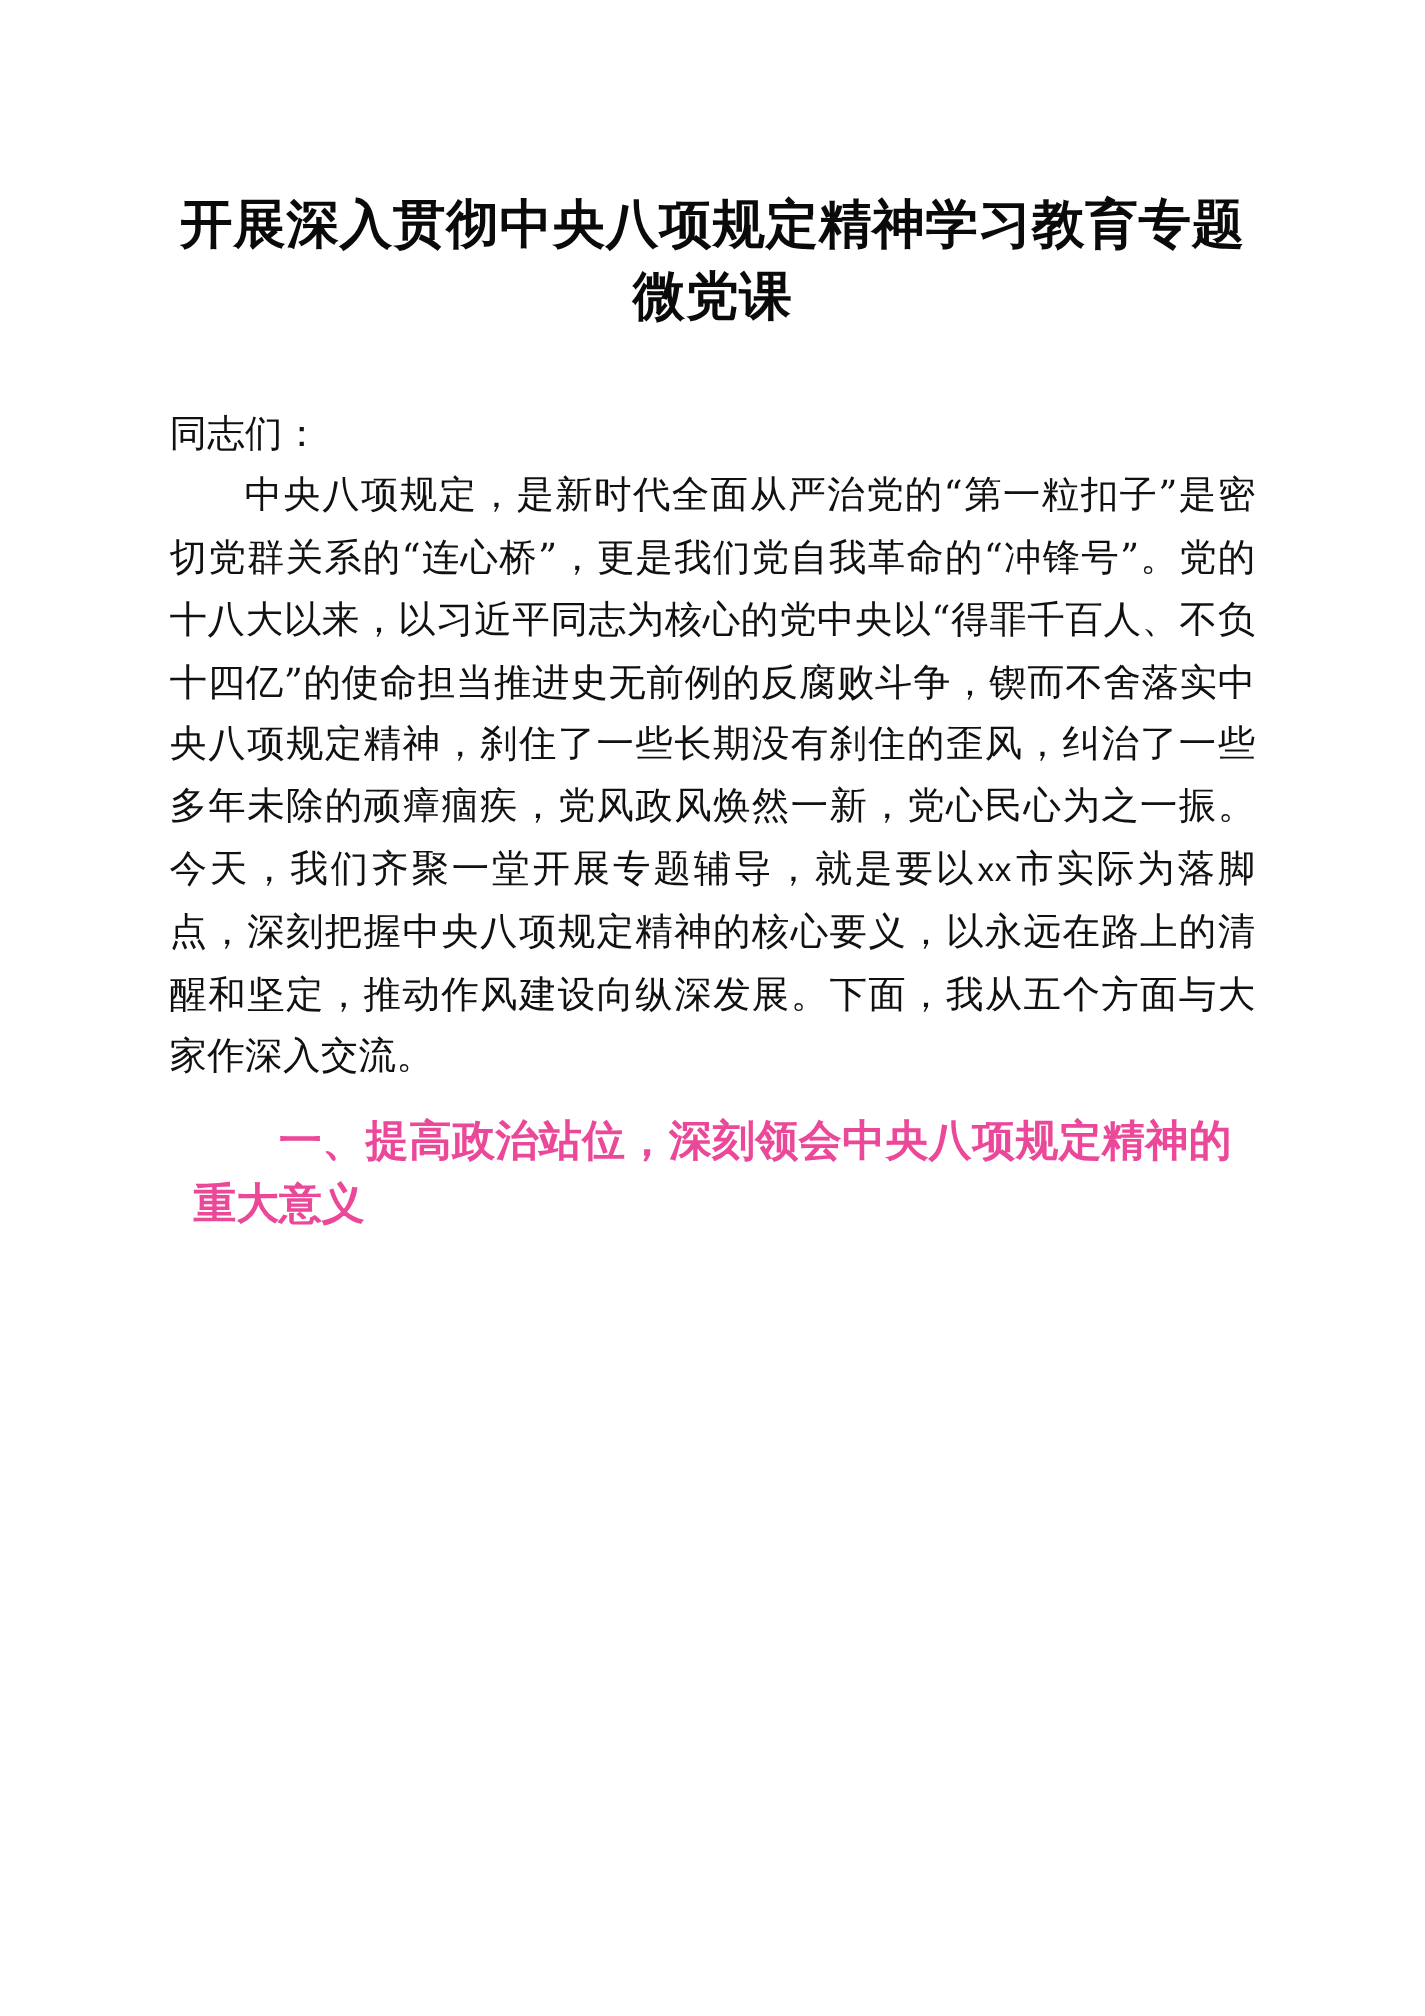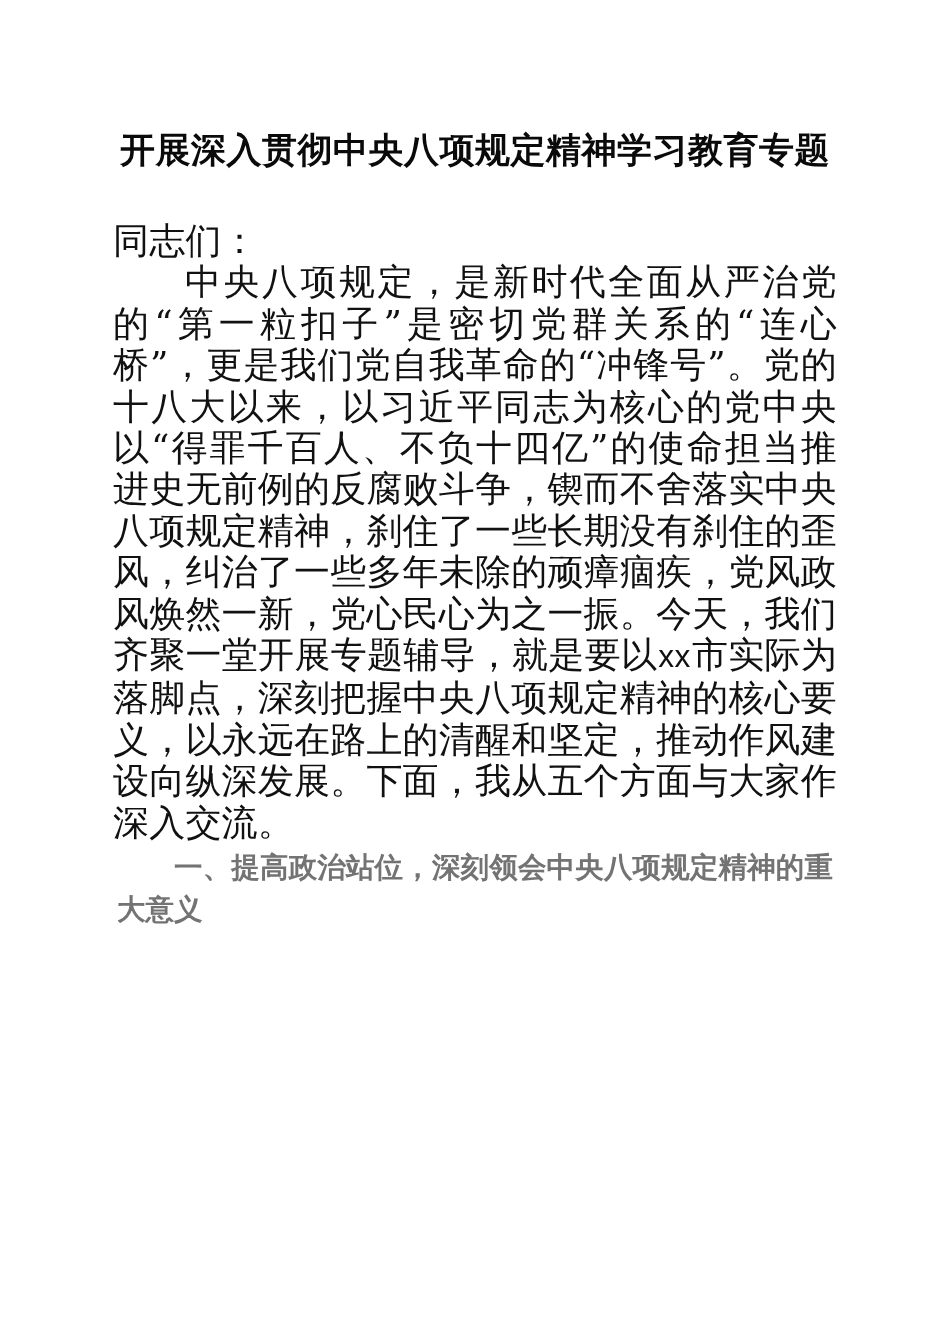--- a/index.html
+++ b/index.html
@@ -49,21 +49,21 @@
     white-space: nowrap;
   }
 
   
   .body-block {
     margin-top: 46px;
   }
 
   p.para {
     font-family: "DejaVu Serif", "Liberation Serif", serif;
-    font-size: 36px;
+    font-size: 25px;
     line-height: 41.4px;
     text-align: justify;
     text-justify: inter-character;
     text-align-last: left;
     margin: 0;
     letter-spacing: 0.2px;
     color: #111111;
     word-break: break-all;
   }
 
@@ -74,22 +74,22 @@
   
   p.section-heading {
     font-family: "DejaVu Sans", "Liberation Sans", sans-serif;
     font-weight: 700;
     font-size: 28.5px;
     line-height: 41.4px;
     text-indent: 2em;
     text-align: justify;
     text-justify: inter-character;
     text-align-last: left;
-    margin: 4px;
-    color: #737373;
+    margin: 16px;
+    color: #ec4899;
     word-break: break-all;
   }
 
   
   .lat {
     font-family: Liberation Sans, sans-serif;
     font-size: 0.88em;
     letter-spacing: 0.5px;
     padding: 0 1px;
   }
@@ -105,20 +105,21 @@
 </style>
 </head>
 <body>
 
 <div class="page">
 
   <div class="content">
 
     <h1 class="doc-title">
       <span class="tl-line">开展深入贯彻中央八项规定精神学习教育专题</span>
+      <span class="tl-line">微党课</span>
     </h1>
 
     <div class="body-block">
 
       <p class="para">同志们：</p>
 
       <p class="para indent">中央八项规定，是新时代全面从严治党的“第一粒扣子”是密切党群关系的“连心桥”，更是我们党自我革命的“冲锋号”。党的十八大以来，以习近平同志为核心的党中央以“得罪千百人、不负十四亿”的使命担当推进史无前例的反腐败斗争，锲而不舍落实中央八项规定精神，刹住了一些长期没有刹住的歪风，纠治了一些多年未除的顽瘴痼疾，党风政风焕然一新，党心民心为之一振。今天，我们齐聚一堂开展专题辅导，就是要以<span class="lat">xx</span>市实际为落脚点，深刻把握中央八项规定精神的核心要义，以永远在路上的清醒和坚定，推动作风建设向纵深发展。下面，我从五个方面与大家作深入交流。</p>
 
       <p class="section-heading">一、提高政治站位，深刻领会中央八项规定精神的重大意义</p>
 

